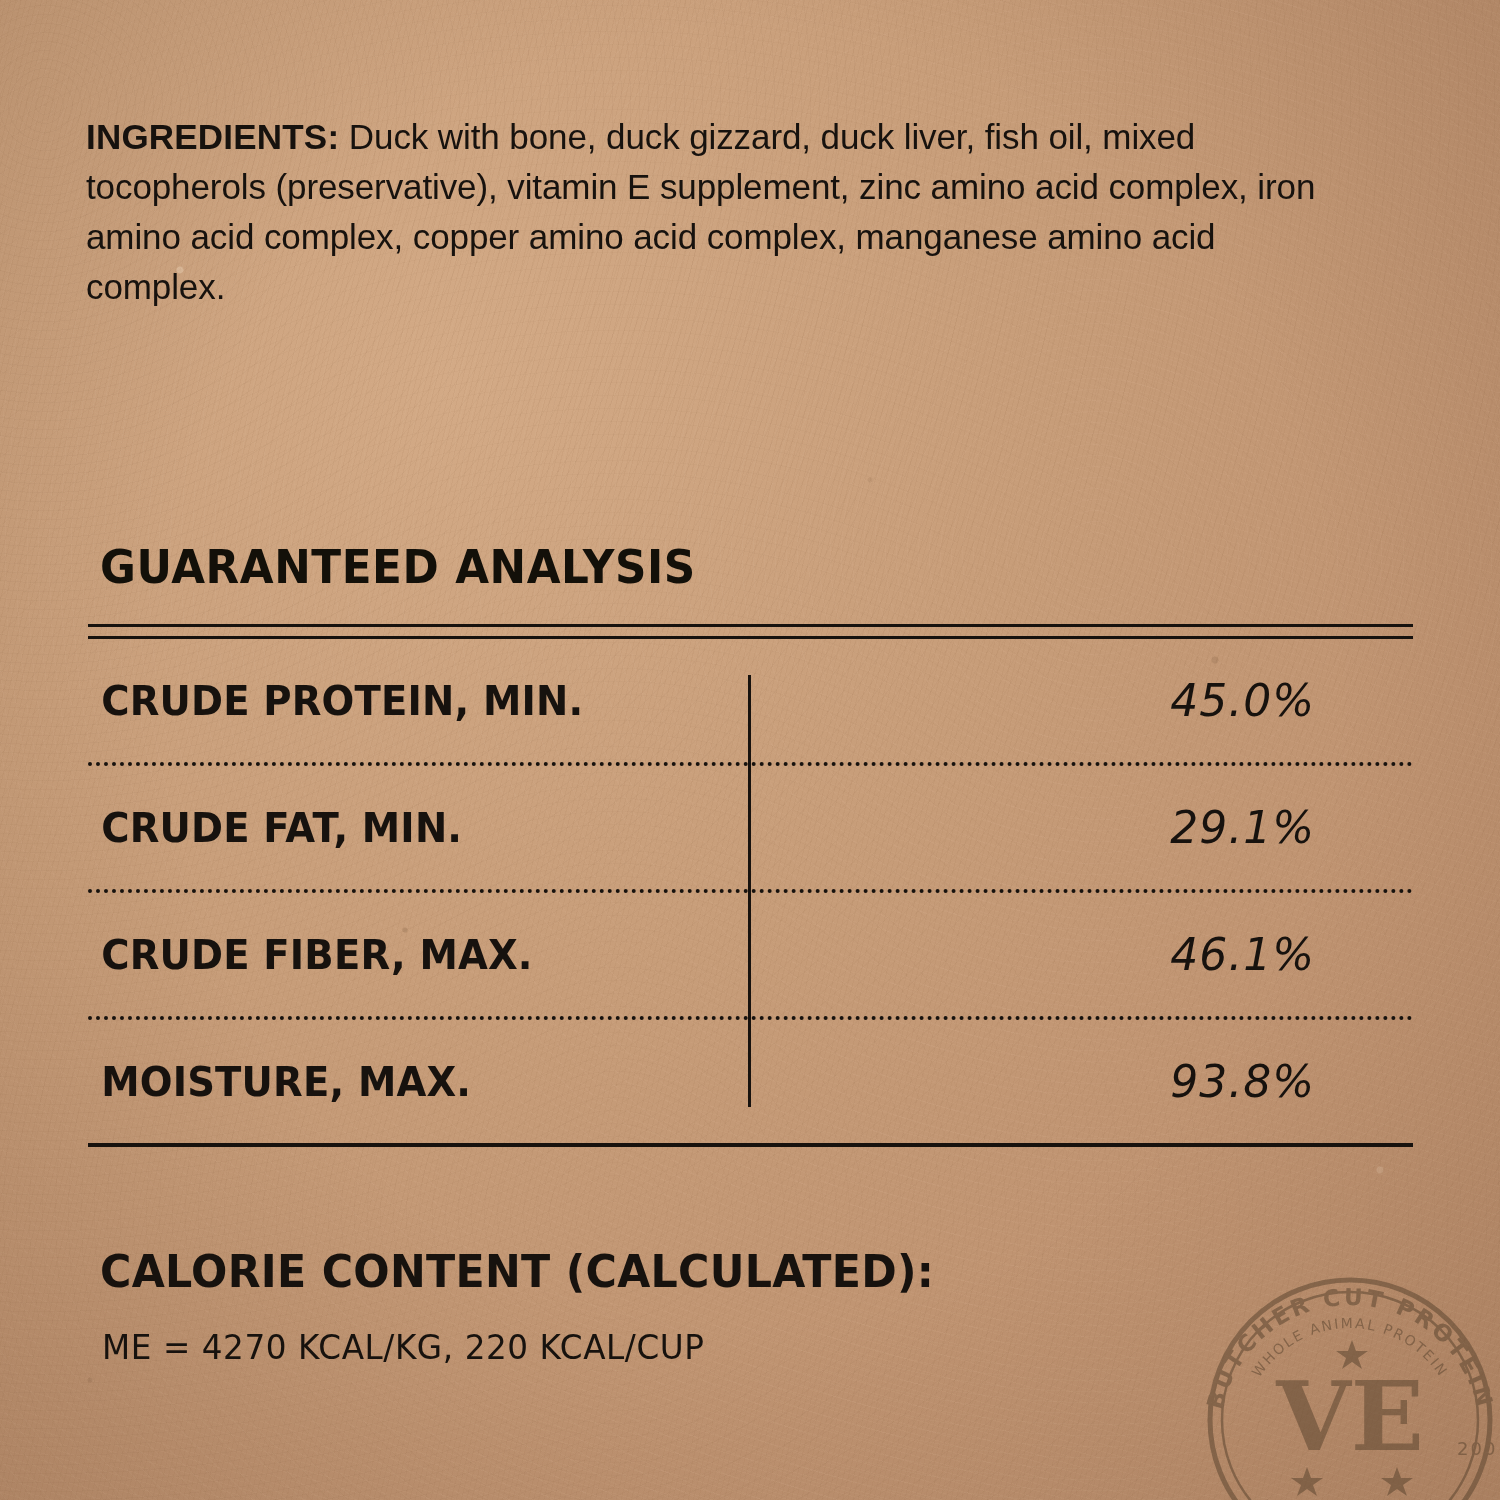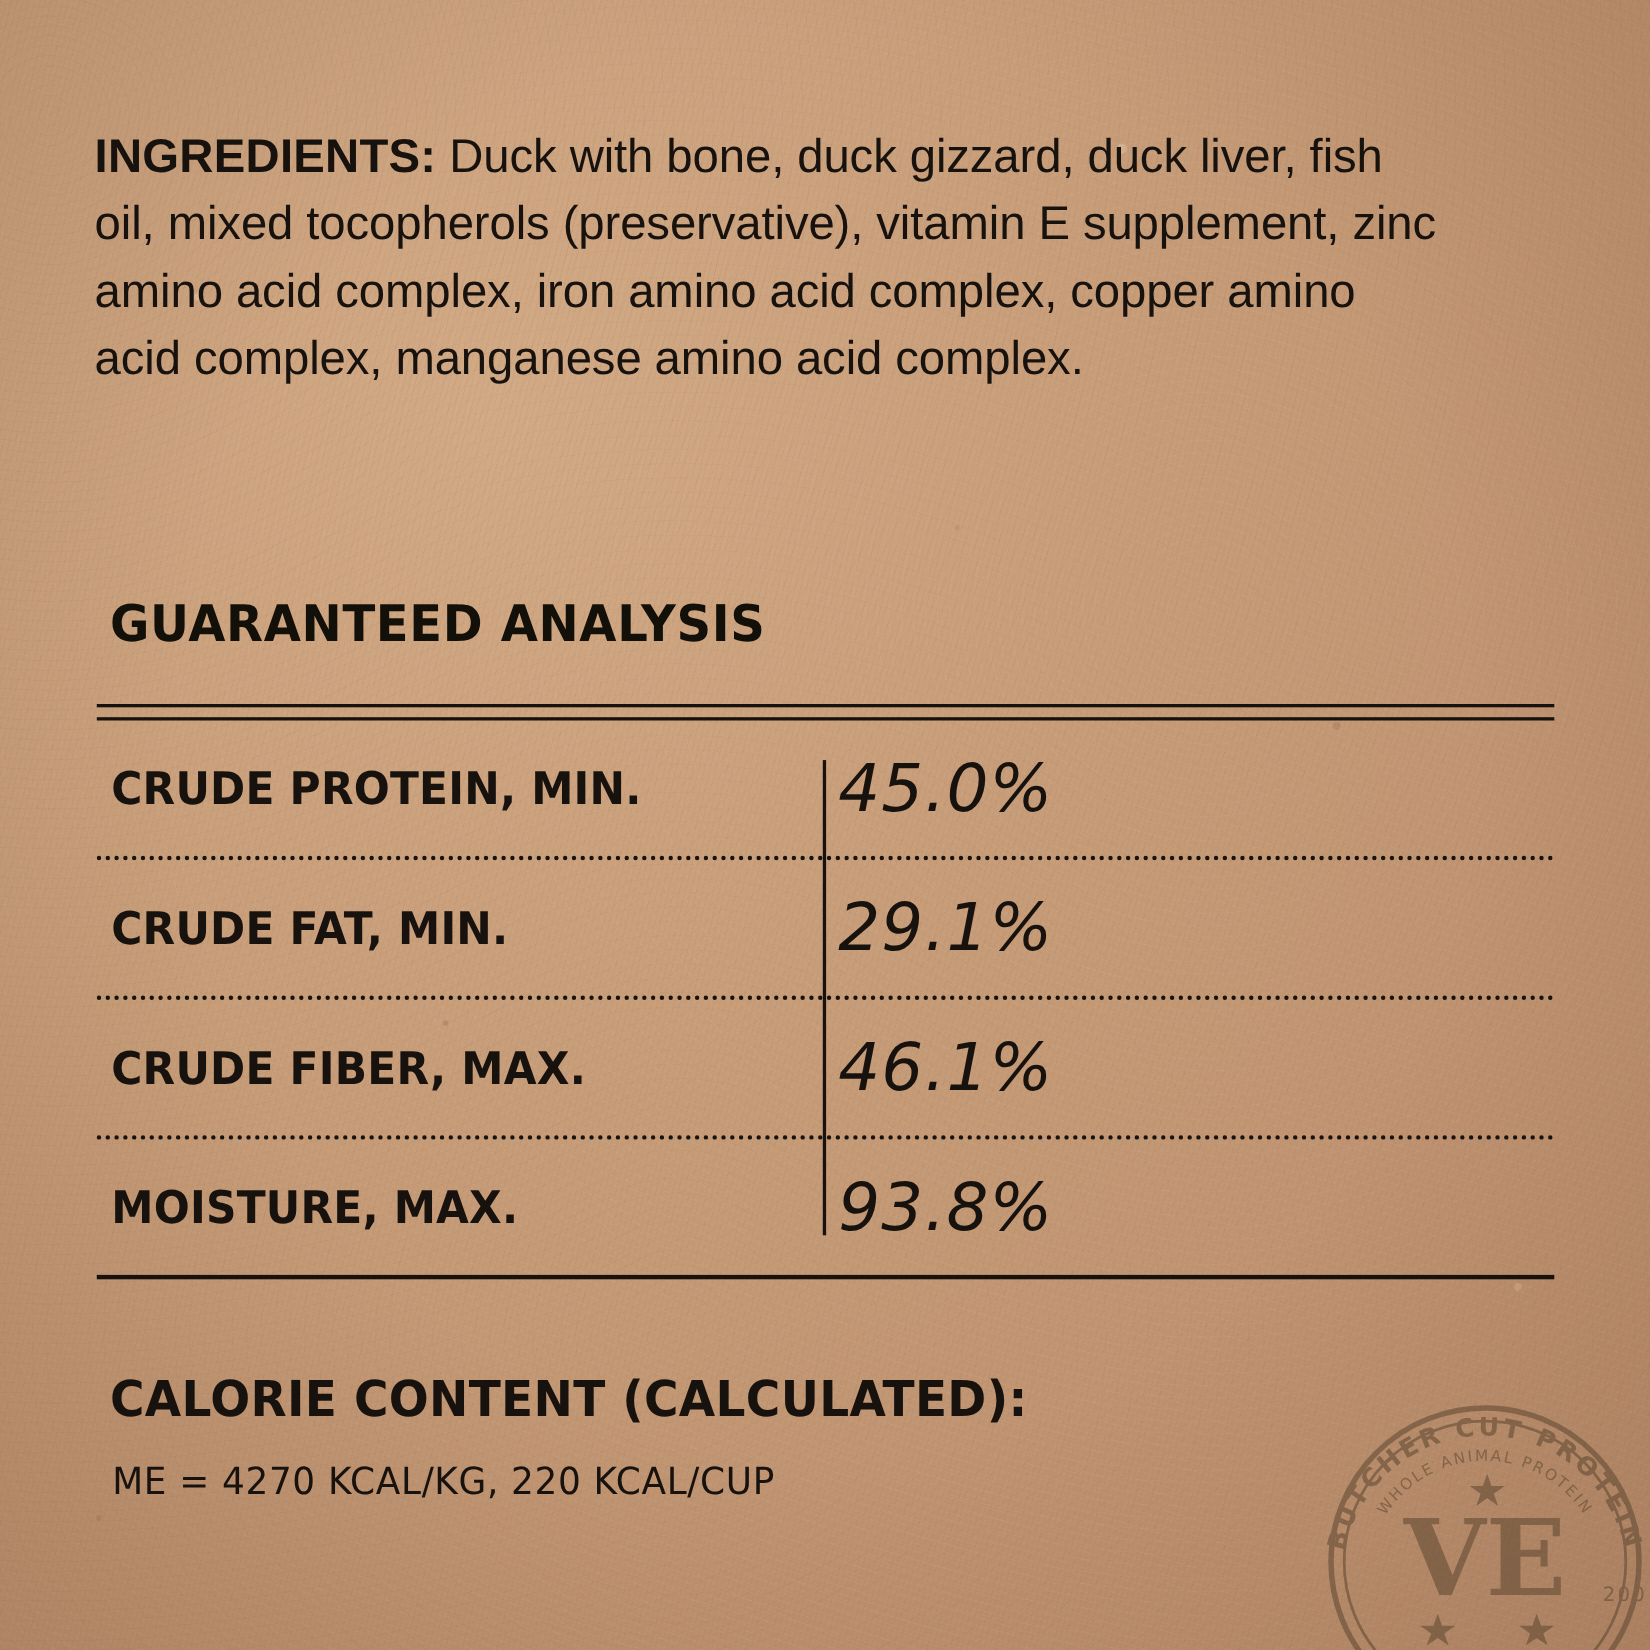--- a/index.html
+++ b/index.html
@@ -56,21 +56,21 @@
     padding: 0;
   }
 
   
   .ingredients {
     position: absolute;
     left: 86px;
     top: 112px;
     width: 1230px;
     color: #17120e;
-    font-size: 43px;
+    font-size: 35px;
     line-height: 1.43;
     letter-spacing: -0.1px;
   }
   .ingredients .lead {
     font-weight: bold;
     letter-spacing: 0.2px;
   }
 
   
   .ga-title {
@@ -82,21 +82,21 @@
     letter-spacing: 0.6px;
     color: #131009;
     font-family: "DejaVu Sans", sans-serif;
     transform: scaleX(0.95);
     transform-origin: left center;
   }
 
   .ga-table {
     position: absolute;
     left: 88px;
-    top: 640px;
+    top: 624px;
     width: 1325px;
   }
   .rule-double {
     height: 9px;
     border-top: 3px solid #17120e;
     border-bottom: 3px solid #17120e;
     width: 100%;
   }
   .rule-single {
     height: 0;
@@ -119,25 +119,25 @@
     font-family: "DejaVu Sans", sans-serif;
     font-weight: bold;
     font-size: 41px;
     letter-spacing: 0.2px;
     color: #17120e;
     transform: scaleX(0.94);
     transform-origin: left center;
   }
   .ga-value {
     flex: 1 1 auto;
-    text-align: left;
+    text-align: right;
     padding-right: 98px;
     font-family: "DejaVu Sans", sans-serif;
     font-style: italic;
-    font-size: 60px;
+    font-size: 44px;
     letter-spacing: 1px;
     color: #17120e;
   }
   .dotted {
     height: 0;
     border-top: 4px dotted #17120e;
     width: 100%;
   }
   .divider-v {
     position: absolute;

